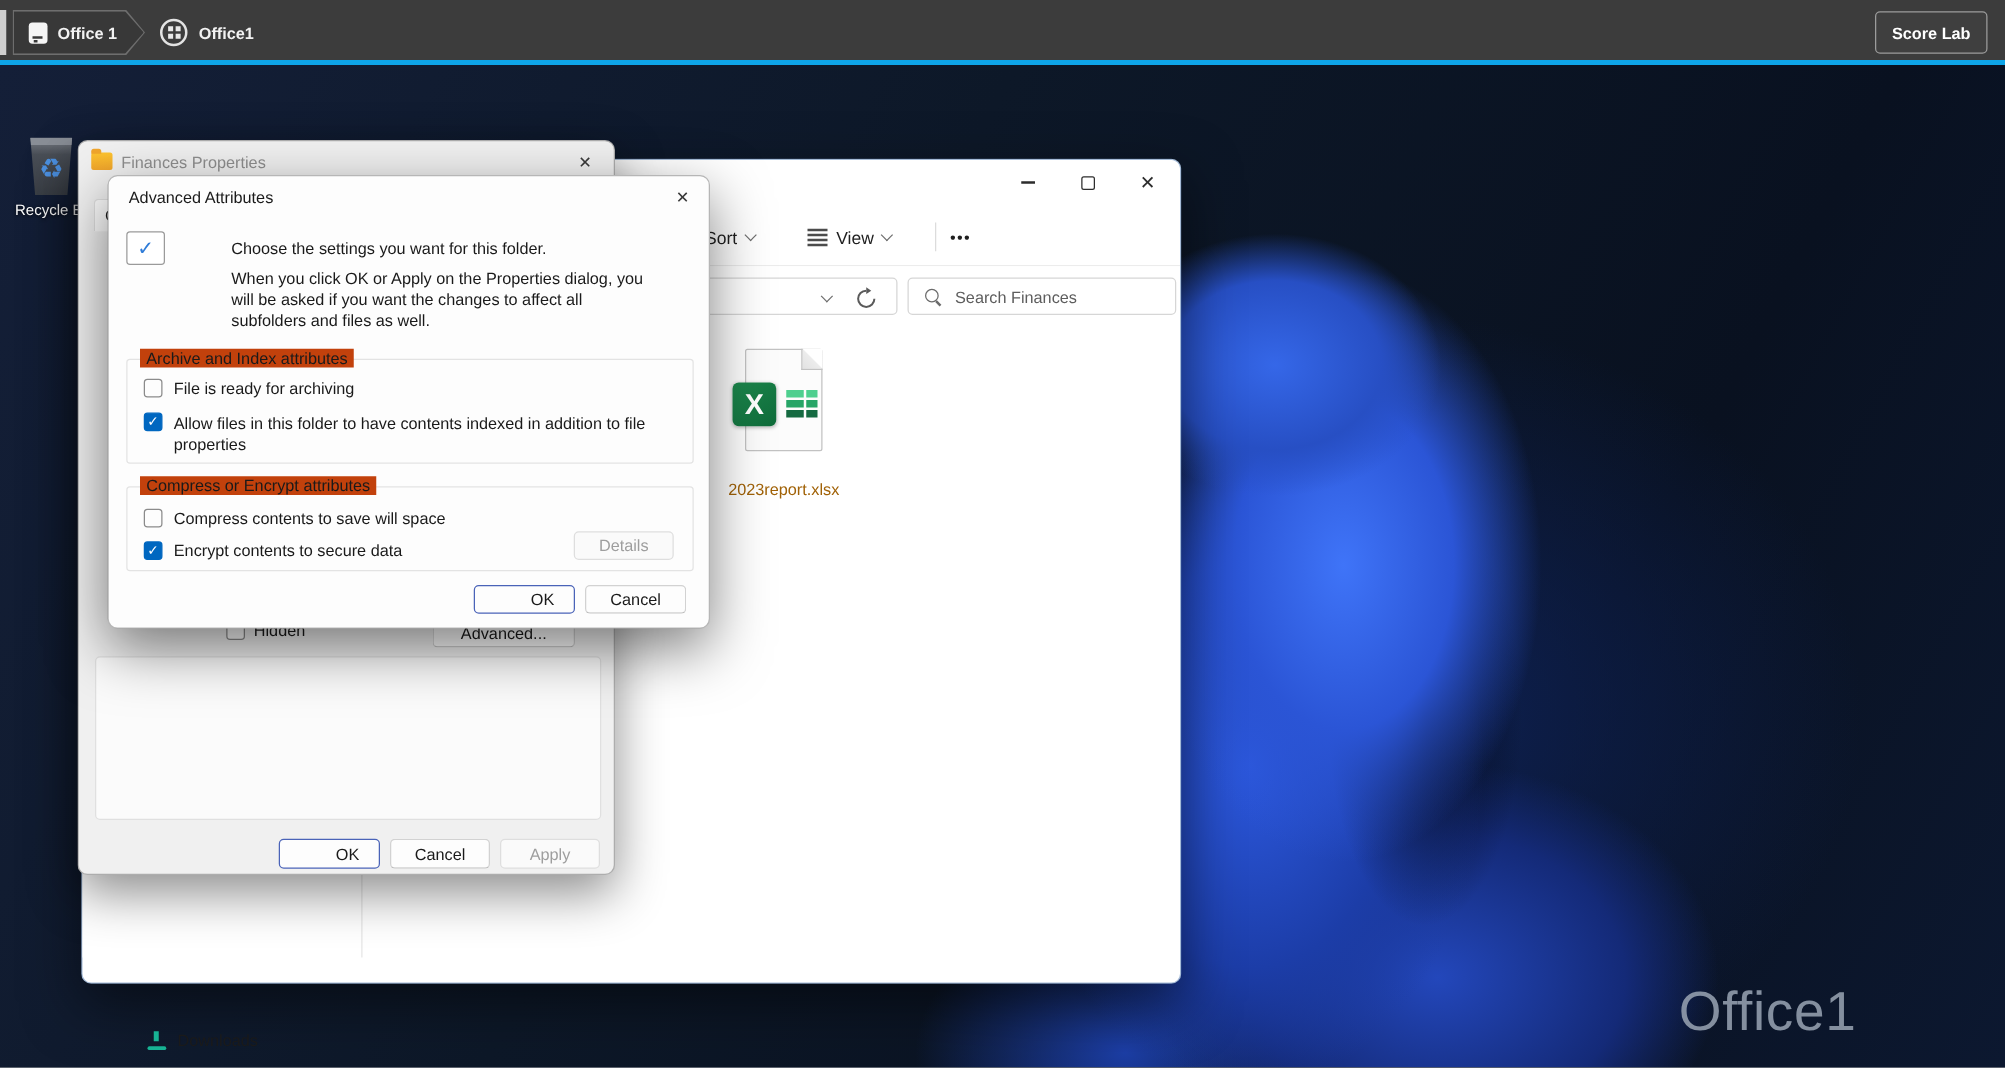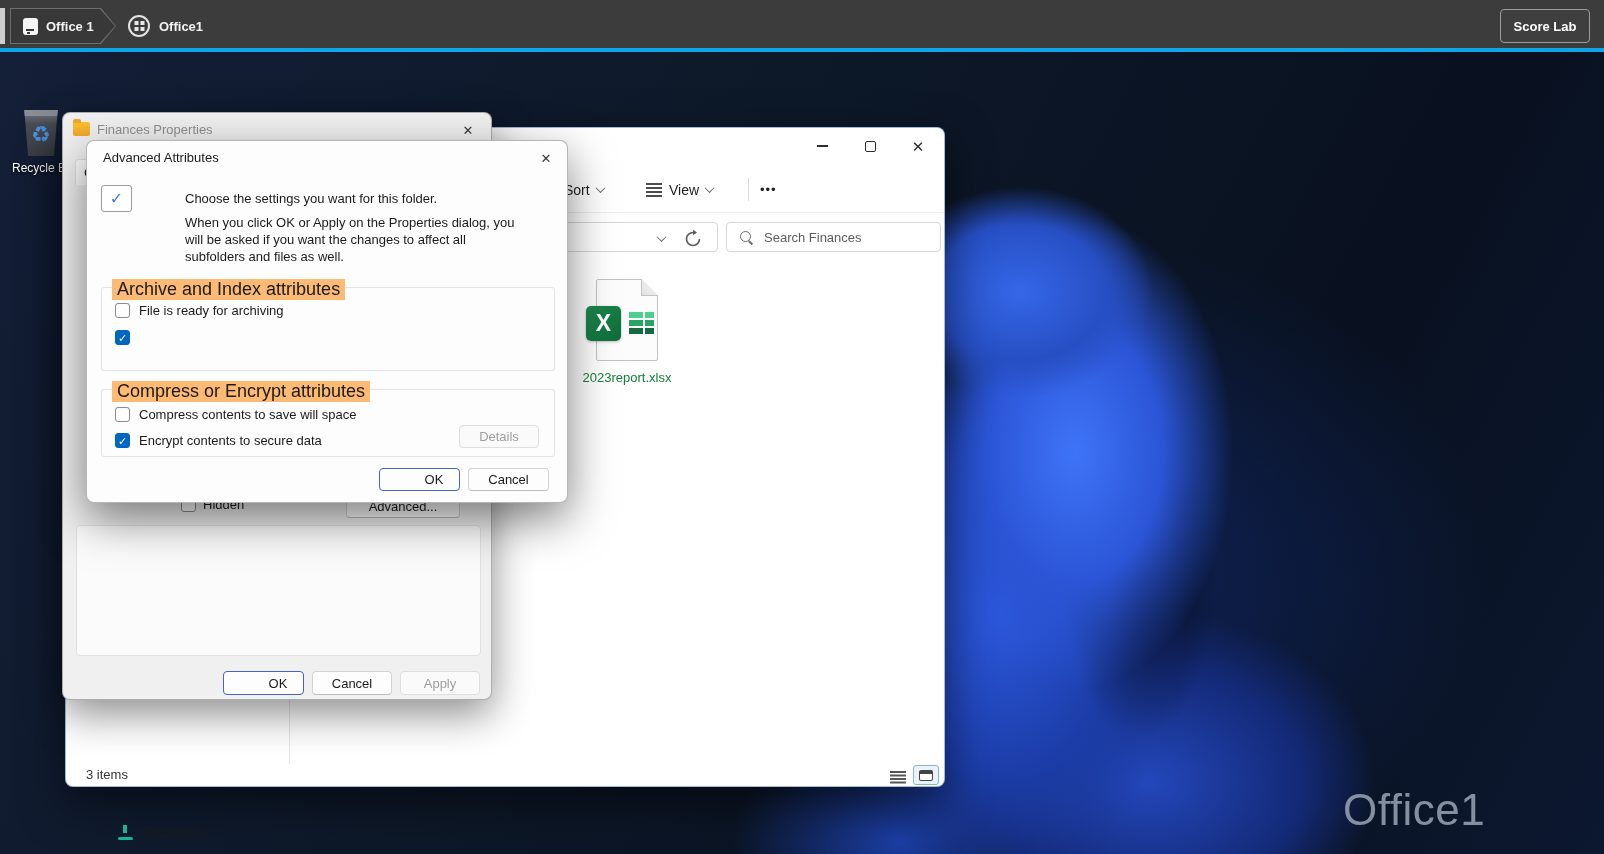--- a/index.html
+++ b/index.html
@@ -72,21 +72,21 @@
   .downloads-icon::before { content:""; position:absolute; left:5px; top:0; width:4px; height:8px; background:#17b394; }
   .downloads-icon::after { content:""; position:absolute; left:0; bottom:0; width:15px; height:3px; background:#17b394; border-radius:2px; }
   .file-tile { position:absolute; left:505px; top:20px; width:112px; text-align:center; }
   .doc { position:relative; width:62px; height:82px; margin:0 auto; background:#fcfcfc; border:1px solid #c2c2c2; border-radius:2px; }
   .doc-fold { position:absolute; top:-1px; right:-1px; width:17px; height:17px; background:linear-gradient(225deg, #fff 0%, #fff 48%, #ececec 52%, #e2e2e2 100%); border-left:1px solid #c2c2c2; border-bottom:1px solid #c2c2c2; }
   .x-badge { position:absolute; left:-11px; top:26px; width:35px; height:35px; background:linear-gradient(135deg,#1d8a4e,#0f6b3a); border-radius:5px; color:#fff; font-size:23px; font-weight:bold; display:flex; align-items:center; justify-content:center; box-shadow:0 1px 3px rgba(0,0,0,.25); }
   .cells { position:absolute; right:3px; top:32px; display:grid; grid-template-columns:14px 9px; grid-template-rows:6px 6px 6px; gap:2px; }
   .cells span:nth-child(-n+2) { background:#4fcf8f; }
   .cells span:nth-child(n+3):nth-child(-n+4) { background:#27a567; }
   .cells span:nth-child(n+5) { background:#156a41; }
-  .file-label { margin-top:9px; font-size:13px; color:#15803d; }
+  .file-label { margin-top:23px; font-size:13px; color:#a16207; }
   .ex-statusbar { position:absolute; left:0; bottom:0; width:100%; height:22px; background:#fff; border-radius:0 0 8px 8px; }
   .status-count { position:absolute; left:20px; top:3px; font-size:13px; color:#333; }
   .status-list-icon { position:absolute; right:38px; top:7px; width:16px; height:2px; background:#555; box-shadow:0 3.5px 0 #555, 0 7px 0 #555, 0 10.5px 0 #555; }
   .status-bigicon-btn { position:absolute; right:5px; top:1px; width:26px; height:20px; border:1px solid #84b4e0; background:#e9f3fb; border-radius:3px; display:flex; align-items:center; justify-content:center; }
   .status-bigicon-glyph { width:14px; height:11px; border:1.5px solid #444; border-top:4px solid #444; border-radius:2px; background:#fff; }
 
   
   .dlg-close { position:absolute; width:22px; height:22px; display:flex; align-items:center; justify-content:center; font-size:13px; color:#3a3a3a; }
   .btn { position:absolute; height:24px; background:#fdfdfd; border:1px solid #d2d2d2; border-bottom-color:#bdbdbd; border-radius:4px; font-size:13px; color:#1a1a1a; display:flex; align-items:center; justify-content:center; }
   .btn.default { border:1.5px solid #4a63b8;padding-left:29px; }
@@ -114,21 +114,21 @@
   
   .aa { position:absolute; left:86px; top:140px; width:482px; height:363px; background:#fdfdfd; border-radius:8px; border:1px solid rgba(0,0,0,.28); box-shadow:0 16px 46px rgba(0,0,0,.5); z-index:3; font-size:13px; color:#1a1a1a; }
   .aa-title { position:absolute; left:16px; top:9px; font-size:13px; }
   .aa .dlg-close { right:10px; top:6px; }
   .aa-header-icon { position:absolute; left:14px; top:44px; width:31px; height:27px; background:#fff; border:1px solid #9a9a9a; border-radius:3px; color:#2f7cd8; font-size:16px; font-weight:bold; display:flex; align-items:center; justify-content:center; }
   .aa-header-text { position:absolute; left:98px; top:50px; }
   .aa-desc { position:absolute; left:98px; top:73px; width:334px; line-height:17px; }
   .groupbox { position:absolute; left:14px; width:454px; border:1px solid #e3e3e3; border-radius:3px; }
   .gb1 { top:146px; height:84px; }
   .gb2 { top:248px; height:68px; }
-  .legend { position:absolute; left:10px; top:-9px; background:#fdba74; padding:0 5px; font-size:18px; }
+  .legend { position:absolute; left:10px; top:-9px; background:#c2410c; padding:0 5px; font-size:13px; }
   .cb-label { position:absolute; font-size:13px; color:#1a1a1a; }
   .aa-ok { left:292px; top:327px; width:81px; height:23px; }
   .aa-cancel { left:381px; top:327px; width:81px; height:23px; }
   .aa-details { left:372px; top:284px; width:80px; height:23px; }
 </style>
 </head>
 <body>
 
 <div class="screen">
 
@@ -222,27 +222,20 @@
               <span></span>
               <span></span>
               <span></span>
               <span></span>
               <span></span>
             </div>
         </div>
         <div class="file-label">2023report.xlsx</div>
       </div>
     </div>
-    <div class="ex-statusbar">
-      <span class="status-count">3 items</span>
-      <span class="status-list-icon"></span>
-      <span class="status-bigicon-btn">
-        <span class="status-bigicon-glyph"></span>
-      </span>
-    </div>
   </div>
 
   <div class="props">
     <div class="props-titlebar">
       <span class="folder-icon"></span>
       <span class="props-title">Finances Properties</span>
       <span class="dlg-close">✕</span>
     </div>
     <div class="props-tab">General</div>
     <span class="checkbox props-hidden-cb"></span>
@@ -260,20 +253,21 @@
     <div class="aa-header-icon">✓</div>
     <div class="aa-header-text">Choose the settings you want for this folder.</div>
     <div class="aa-desc">When you click OK or Apply on the Properties dialog, you will be asked if you want the changes to affect all subfolders and files as well.</div>
 
     <div class="groupbox gb1">
       <span class="legend">Archive and Index attributes</span>
     </div>
     <span class="checkbox" style="left:28px; top:162px;"></span>
     <span class="cb-label" style="left:52px; top:162px;">File is ready for archiving</span>
     <span class="checkbox checked" style="left:28px; top:189px;"></span>
+    <span class="cb-label" style="left:52px; top:189px; width:392px; line-height:17px;">Allow files in this folder to have contents indexed in addition to file properties</span>
 
     <div class="groupbox gb2">
       <span class="legend">Compress or Encrypt attributes</span>
     </div>
     <span class="checkbox" style="left:28px; top:266px;"></span>
     <span class="cb-label" style="left:52px; top:266px;">Compress contents to save will space</span>
     <span class="checkbox checked" style="left:28px; top:292px;"></span>
     <span class="cb-label" style="left:52px; top:292px;">Encrypt contents to secure data</span>
     <div class="btn disabled aa-details">Details</div>
 

